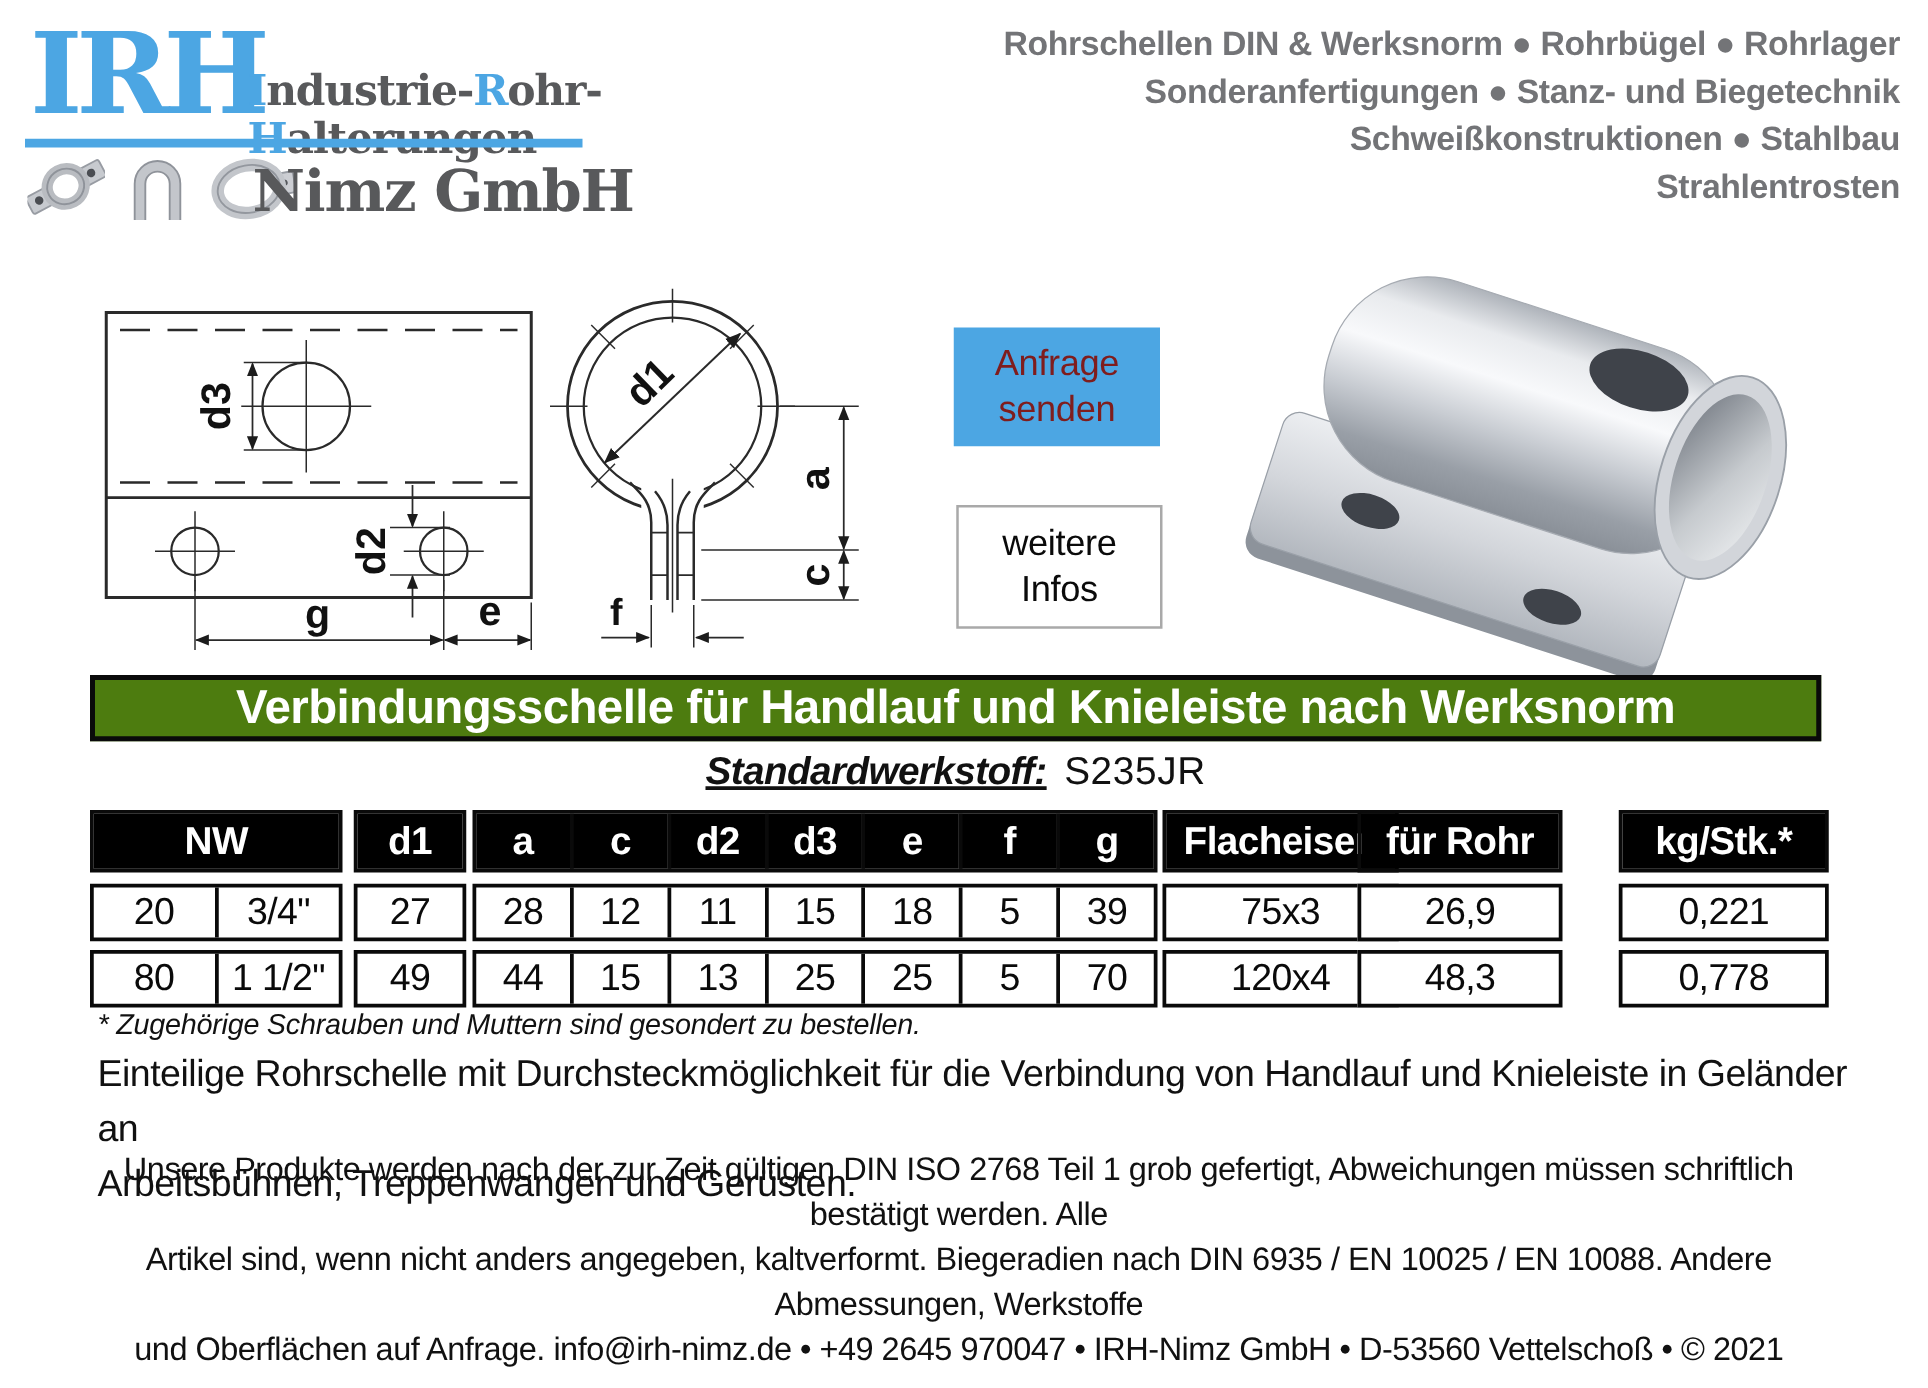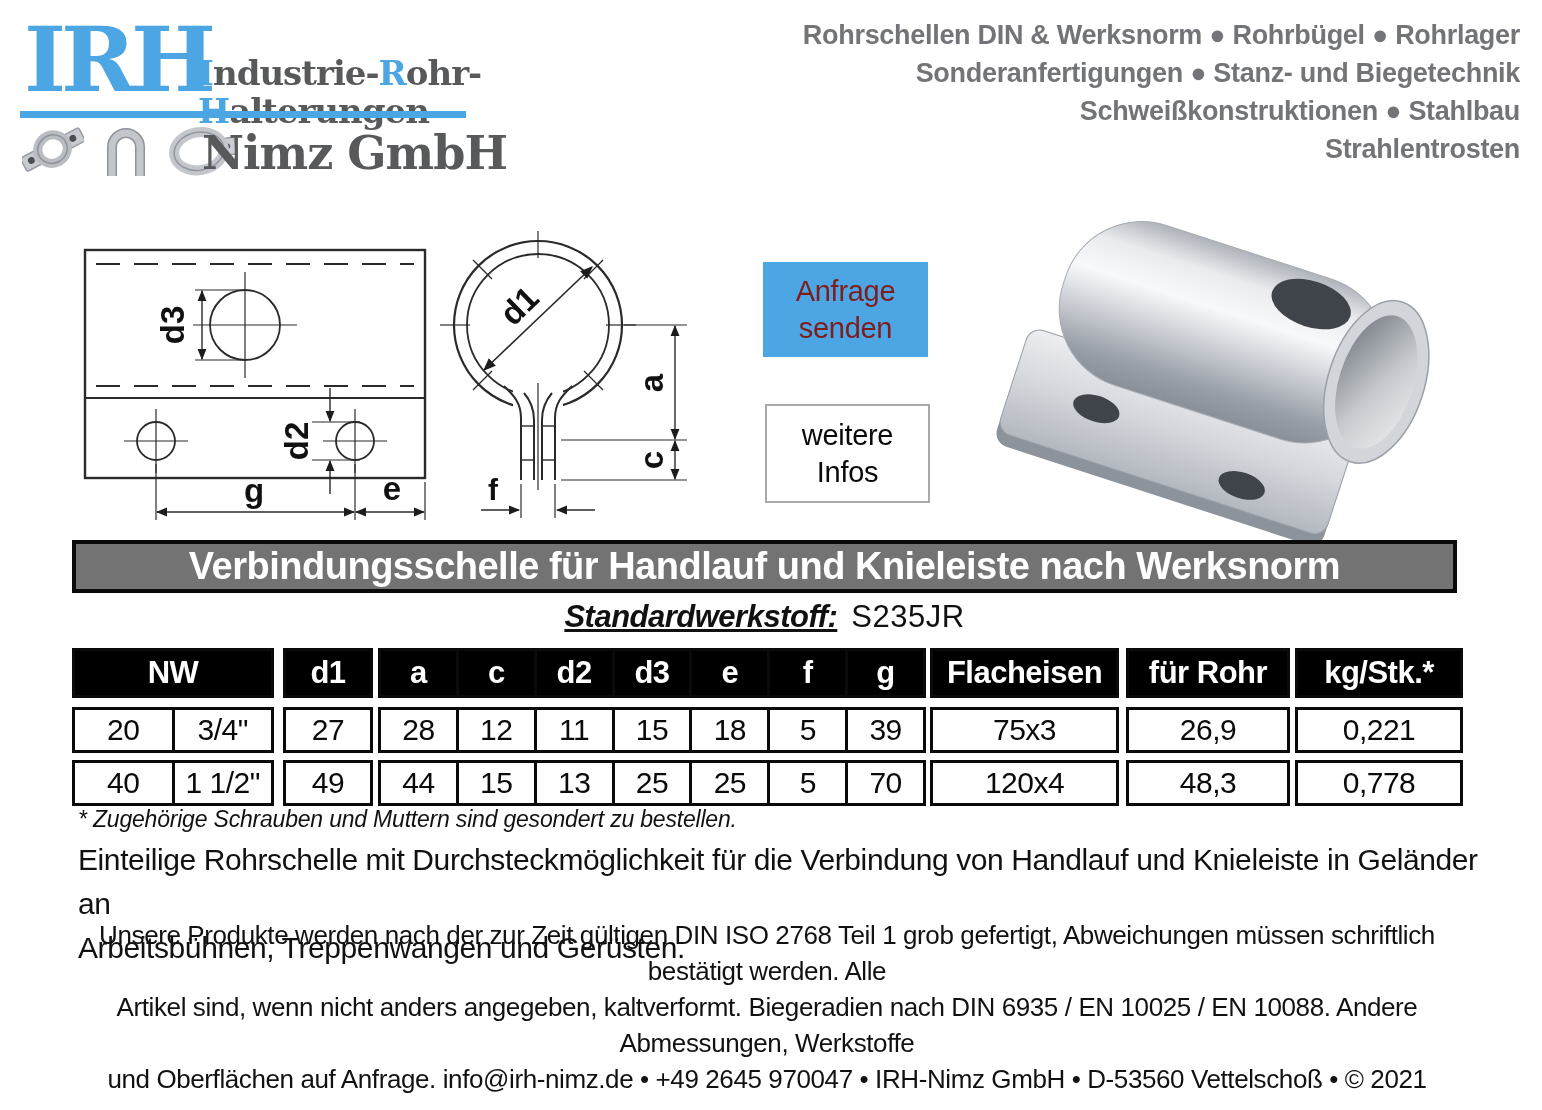--- a/index.html
+++ b/index.html
@@ -24,36 +24,36 @@
   
   .draw1{position:absolute;left:62px;top:228px;}
   .draw2{position:absolute;left:425px;top:228px;}
   .product{position:absolute;left:985px;top:220px;}
   .btn{position:absolute;display:flex;flex-direction:column;align-items:center;justify-content:center;
         font-size:29px;line-height:37px;cursor:pointer;letter-spacing:-0.3px;}
   .btn-anfrage{left:763px;top:262px;width:165px;height:95px;background:#4CA6E3;color:#7f1d1d;border:none;}
   .btn-infos{left:765px;top:404px;width:161px;height:95px;background:#ffffff;color:#0a0a0a;border:2px solid #a9a9a9;}
 
   
-  .title-bar{position:absolute;left:72px;top:540px;width:1377px;height:45px;background:#737373;
+  .title-bar{position:absolute;left:72px;top:540px;width:1377px;height:45px;background:#4d7c0f;
         border:4px solid #0a0a0a;color:#ffffff;font-weight:bold;font-size:38px;letter-spacing:-0.5px;
         display:flex;align-items:center;justify-content:center;}
   .material{position:absolute;left:72px;top:599px;width:1385px;text-align:center;font-size:31px;}
   .material .lab{font-weight:bold;font-style:italic;text-decoration:underline;letter-spacing:-0.5px;}
   .material .val{margin-left:14px;letter-spacing:0.5px;}
 
   
   .dtable{position:absolute;left:72px;top:648px;width:1385px;height:162px;}
   .trow{position:absolute;left:0;width:1385px;}
   .trh{top:0;height:50px;}
   .tr1{top:59px;height:46px;}
   .tr2{top:112px;height:46px;}
   .grp{position:absolute;top:0;bottom:0;border:3px solid #0a0a0a;display:flex;background:#fff;}
   .g1{left:0;width:196px;}  .g2{left:211px;width:84px;}  .g3{left:306px;width:542px;}
-  .g4{left:858px;width:183px;} .g5{left:1054px;width:158px;} .g6{left:1223px;width:162px;}
+  .g4{left:858px;width:183px;} .g5{left:1014px;width:158px;} .g6{left:1223px;width:162px;}
   .cell{flex:1;display:flex;align-items:center;justify-content:center;font-size:30px;color:#0a0a0a;
         letter-spacing:-0.5px;}
   .cell + .cell{border-left:3px solid #0a0a0a;}
   .trh .cell{background:#000000;color:#ffffff;font-weight:bold;font-size:31px;}
 
   .footnote{position:absolute;left:78px;top:806px;font-style:italic;font-size:23px;letter-spacing:-0.2px;}
   .description{position:absolute;left:78px;top:838px;width:1420px;font-size:30px;line-height:44px;
         letter-spacing:-0.4px;}
   .pfooter{position:absolute;left:72px;top:917px;width:1390px;text-align:center;font-size:26px;
         line-height:36px;letter-spacing:-0.4px;}
@@ -307,21 +307,21 @@
       <div class="grp g5">
           <div class="cell">26,9</div>
         </div>
       <div class="grp g6">
           <div class="cell">0,221</div>
         </div>
     </div>
 
     <div class="trow tr2">
       <div class="grp g1">
-        <div class="cell">40</div>
+        <div class="cell">80</div>
         <div class="cell">1 1/2"</div>
       </div>
       <div class="grp g2">
           <div class="cell">49</div>
         </div>
       <div class="grp g3">
         <div class="cell">44</div>
         <div class="cell">15</div>
         <div class="cell">13</div>
         <div class="cell">25</div>

